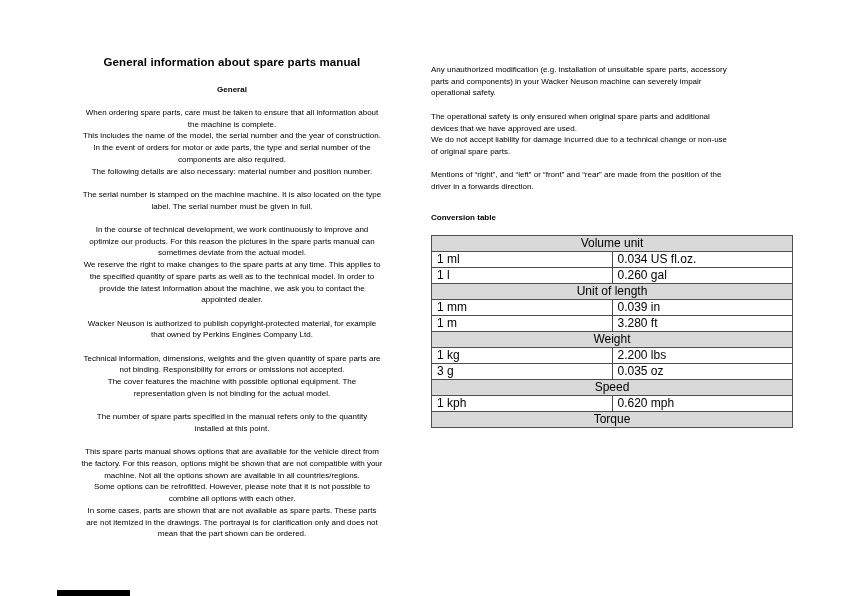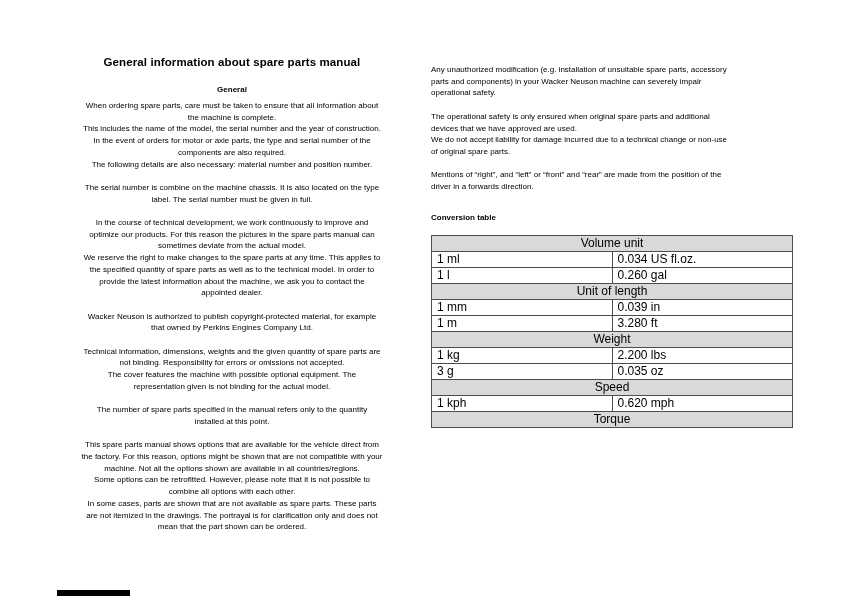--- a/index.html
+++ b/index.html
@@ -18,21 +18,21 @@
   .col-right { left: 431px; top: 64px; width: 364px; }
   .doc-title {
     font-size: 11.5px;
     font-weight: bold;
     letter-spacing: 0.1px;
     margin-bottom: 17px;
   }
   .section-heading {
     font-size: 8px;
     font-weight: bold;
-    margin-bottom: 6px;
+    margin-bottom: 13px;
   }
   .para {
     font-size: 8px;
     line-height: 11.7px;
     white-space: pre-line;
     margin-bottom: 11.7px;
   }
   .conversion-heading {
     font-size: 8px;
     font-weight: bold;
@@ -74,21 +74,21 @@
 
   <div class="col col-left">
     <div class="doc-title">General information about spare parts manual</div>
     <div class="section-heading">General</div>
     <div class="para">When ordering spare parts, care must be taken to ensure that all information about
 the machine is complete.
 This includes the name of the model, the serial number and the year of construction.
 In the event of orders for motor or axle parts, the type and serial number of the
 components are also required.
 The following details are also necessary: material number and position number.</div>
-    <div class="para">The serial number is combine on the machine chassis. It is also located on the type
+    <div class="para">The serial number is stamped on the machine machine. It is also located on the type
 label. The serial number must be given in full.</div>
     <div class="para">In the course of technical development, we work continuously to improve and
 optimize our products. For this reason the pictures in the spare parts manual can
 sometimes deviate from the actual model.
 We reserve the right to make changes to the spare parts at any time. This applies to
 the specified quantity of spare parts as well as to the technical model. In order to
 provide the latest information about the machine, we ask you to contact the
 appointed dealer.</div>
     <div class="para">Wacker Neuson is authorized to publish copyright-protected material, for example
 that owned by Perkins Engines Company Ltd.</div>

